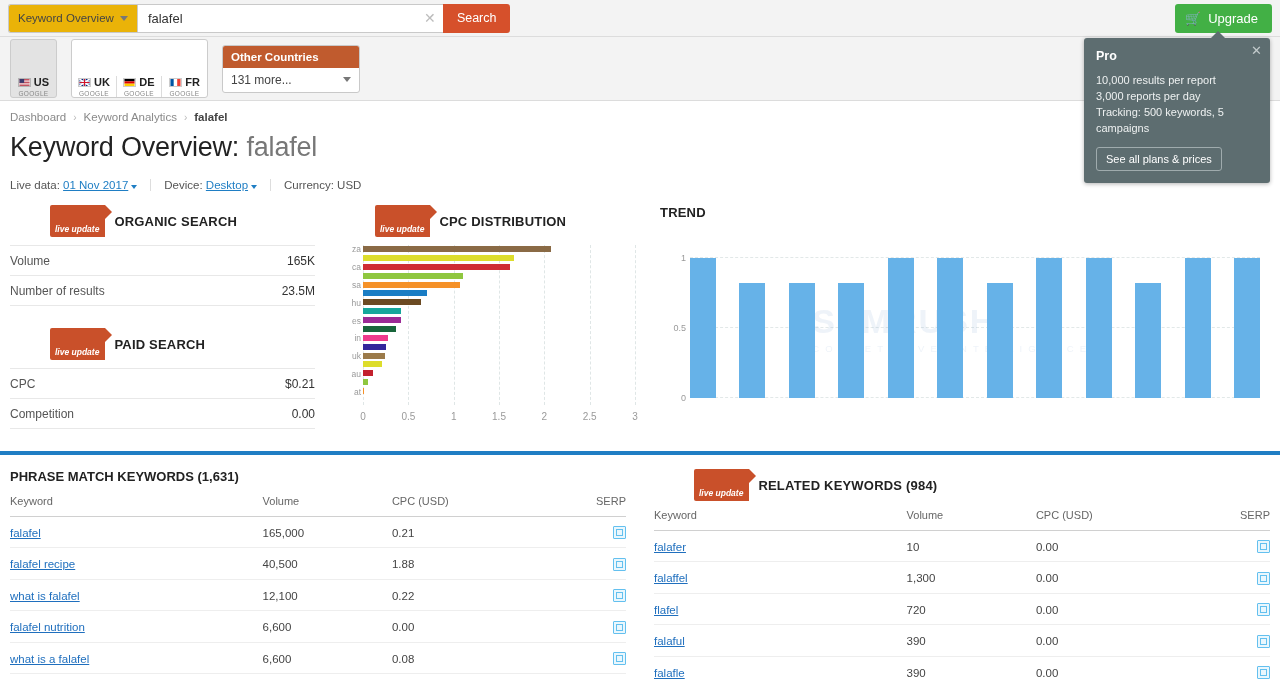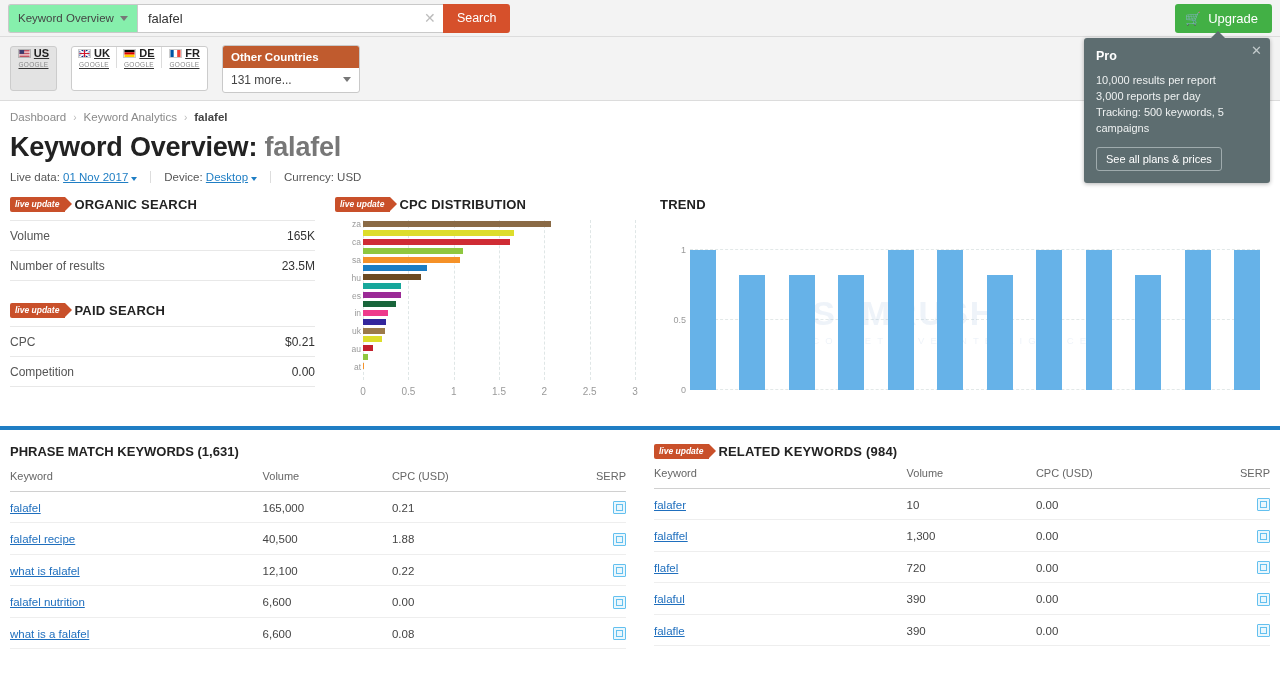--- a/index.html
+++ b/index.html
@@ -10,21 +10,21 @@
   }
 
   
   .topbar {
     position: relative; height: 37px; background: #f3f3f3;
     border-bottom: 1px solid #dcdcdc; display: flex; align-items: center;
     padding: 0 8px;
   }
   .search-wrap { display: flex; align-items: center; height: 29px; }
   .kw-select {
-    height: 29px; background: #86efac; border: 1px solid #c9c9c9;
+    height: 29px; background: #eab308; border: 1px solid #c9c9c9;
     border-right: none; border-radius: 3px 0 0 3px;
     display: flex; align-items: center; gap: 6px;
     padding: 0 9px; font-size: 11.5px; color: #444; cursor: pointer;
   }
   .caret-dn {
     width: 0; height: 0; border-left: 4px solid transparent;
     border-right: 4px solid transparent; border-top: 5px solid #777;
   }
   .search-input-box {
     width: 306px; height: 29px; background: #fff;
@@ -79,21 +79,21 @@
     padding: 5px 9px; font-size: 11px; color: #fff; cursor: pointer;
   }
 
   
   .countrybar {
     height: 64px; background: #f3f3f3; border-bottom: 1px solid #dcdcdc;
     display: flex; align-items: center; padding: 0 10px; gap: 14px;
   }
   .flag-card {
     background: #fff; border: 1px solid #ccc; border-radius: 3px;
-    height: 45px; display: flex; align-items: flex-start; text-decoration: underline;
+    height: 59px; display: flex; align-items: flex-end;
   }
   .flag-card.active { background: #e3e3e3; }
   .flag-cell {
     width: 45px; display: flex; flex-direction: column;
     align-items: center; justify-content: center; cursor: pointer;
     border-right: 1px solid #dcdcdc;
   }
   .flag-cell:last-child { border-right: none; }
   .flag-row { display: flex; align-items: center; gap: 3px; }
   .flag-img { width: 13px; height: 9px; display: block; border: 1px solid rgba(0,0,0,.2); }
@@ -113,21 +113,21 @@
     padding: 5px 8px; font-size: 12px; color: #444; cursor: pointer;
   }
 
   
   .pagehead { padding: 10px 10px 0; }
   .crumbs { font-size: 11.5px; color: #8a8a8a; display: flex; align-items: center; gap: 7px; }
   .crumbs a { color: #8a8a8a; text-decoration: none; cursor: pointer; }
   .crumbs .sep { color: #b9b9b9; font-size: 10px; }
   .crumbs .cur { color: #444; font-weight: bold; }
   h1.title {
-    font-size: 27px; font-weight: bold; color: #222; margin: 9px 0 8px;
+    font-size: 27px; font-weight: normal; color: #222; margin: 9px 0 16px;
     letter-spacing: -.2px;
   }
   h1.title .kw { color: #777; }
   .meta { display: flex; align-items: center; font-size: 11.5px; color: #555; gap: 0; }
   .meta .seg { padding: 0 13px; border-right: 1px solid #ddd; }
   .meta .seg:first-child { padding-left: 0; }
   .meta .seg:last-child { border-right: none; }
   .meta a { color: #1f7ec4; text-decoration: underline; cursor: pointer; }
   .meta .mini-caret {
     display: inline-block; width: 0; height: 0; margin-left: 3px;
@@ -151,22 +151,22 @@
 
   
   .panels { display: flex; padding: 14px 10px 0; gap: 0; }
   .panel-organic { width: 305px; }
   .panel-cpc { width: 320px; padding-left: 20px; }
   .panel-trend { flex: 1; padding-left: 25px; }
 
   .sect-head { display: flex; align-items: center; gap: 9px; margin-bottom: 8px; }
   .live-badge {
     position: relative; background: #c9502a; color: #fff;
-    font-size: 8.5px; padding: 2px 6px 2px 5px; border-radius: 2px 0 0 2px;
-    font-style: italic; font-weight: bold; line-height: 11px;
+    font-size: 8.5px; padding: 19px 6px 2px 5px; border-radius: 2px 0 0 2px;
+    font-style: italic; font-weight: bold; line-height: 11px; margin-left: 40px;
   }
   .live-badge:after {
     content: ""; position: absolute; right: -7px; top: 0;
     border-top: 7.5px solid transparent; border-bottom: 7.5px solid transparent;
     border-left: 7px solid #c9502a;
   }
   .sect-title { font-size: 13px; font-weight: bold; color: #222; letter-spacing: .2px; }
 
   table.kv { width: 100%; border-collapse: collapse; }
   table.kv tr { border-bottom: 1px solid #e8e8e8; }

